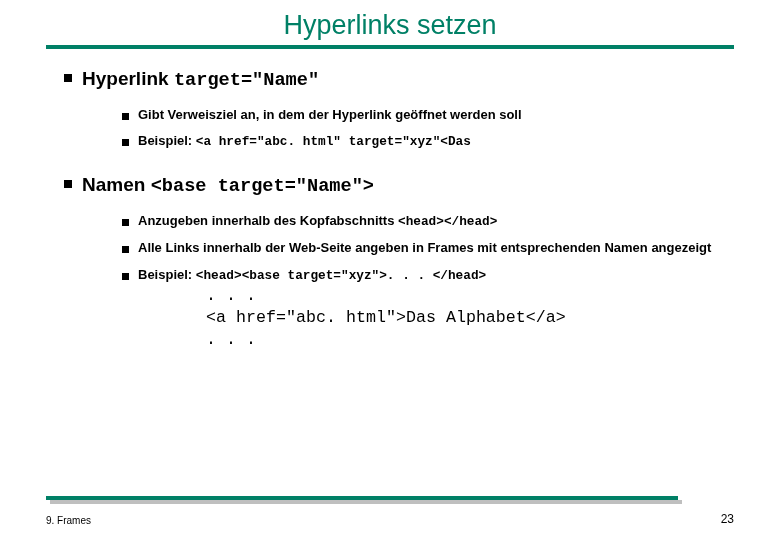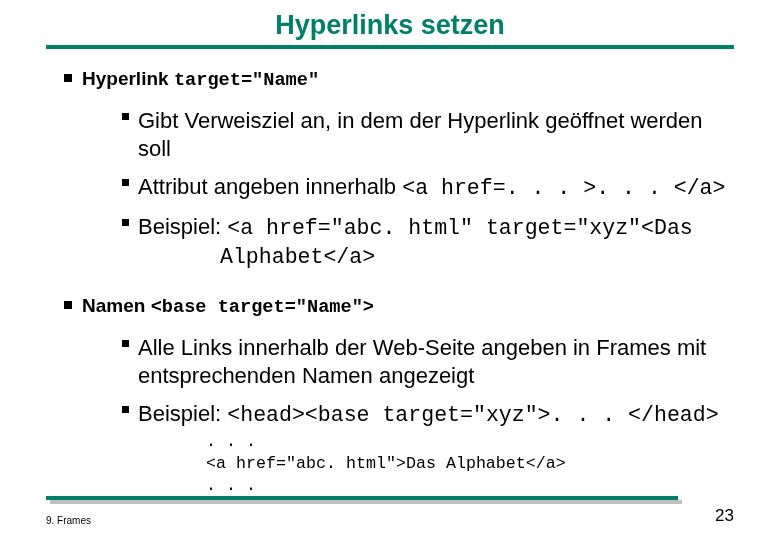--- a/index.html
+++ b/index.html
@@ -12,39 +12,40 @@
     overflow: hidden;
   }
   .slide {
     position: relative;
     width: 780px; height: 540px;
     padding: 0 46px 0 46px;
   }
   .title {
     text-align: center;
     font-size: 27px;
-    font-weight: bold;
+    font-weight: normal;
     color: #008066;
     padding-top: 10px;
     padding-bottom: 4px;
   }
   .title-rule {
     height: 4px;
     background: #008066;
     width: 688px;
     margin: 0 auto 18px auto;
   }
   .content {
     padding-left: 18px;
     font-size: 19px;
     line-height: 1.28;
   }
   .sub {
     padding-left: 58px;
-    font-size: 22px;
+    font-size: 13px;
+    font-weight: bold;
   }
   .code-lines {
     padding-left: 142px;
     font-size: 17px;
   }
   .bullet-row {
     display: flex;
     margin-bottom: 14px;
   }
   .sub .bullet-row {
@@ -95,21 +96,21 @@
     position: absolute;
     left: 46px;
     bottom: 14px;
     font-size: 10px;
     color: #000;
   }
   .footer-right {
     position: absolute;
     right: 46px;
     bottom: 14px;
-    font-size: 17px;
+    font-size: 12px;
     color: #000;
   }
   .gap { height: 12px; }
 </style>
 </head>
 <body>
 
 <div class="slide">
   <div class="title">Hyperlinks setzen</div>
   <div class="title-rule"></div>
@@ -124,42 +125,41 @@
     </div>
 
     <div class="sub">
       <div class="bullet-row">
         <div class="dot dot-sm"></div>
         <div class="txt">Gibt Verweisziel an, in dem der Hyperlink geöffnet werden soll</div>
       </div>
       <div class="bullet-row">
         <div class="dot dot-sm"></div>
         <div class="txt">
-          <span>Attribut angeben innerhalb </span><code class="mono">&lt;a href=. . . &gt;. . . &lt;/a&gt;</code>
-        </div>
-      </div>
-      <div class="bullet-row">
-        <div class="dot dot-sm"></div>
-        <div class="txt">
           <span>Beispiel: </span><code class="mono">&lt;a href="abc. html" target="xyz"&lt;Das</code><br>
-          <code class="mono" style="padding-left:82px">Alphabet&lt;/a&gt;</code>
         </div>
       </div>
     </div>
 
     <div class="gap"></div>
 
     <div class="bullet-row">
       <div class="dot"></div>
       <div class="txt">
         <b>Namen </b><code class="mono" style="font-weight:bold">&lt;base target="Name"&gt;</code>
       </div>
     </div>
 
     <div class="sub">
+      <div class="bullet-row">
+        <div class="dot dot-sm"></div>
+        <div class="txt">
+          <span>Anzugeben innerhalb des Kopfabschnitts </span><code class="mono">&lt;head&gt;&lt;/head&gt;</code>
+        </div>
+      </div>
       <div class="bullet-row">
         <div class="dot dot-sm"></div>
         <div class="txt">Alle Links innerhalb der Web-Seite angeben in Frames mit entsprechenden Namen angezeigt</div>
       </div>
       <div class="bullet-row" style="margin-bottom:0">
         <div class="dot dot-sm"></div>
         <div class="txt">
           <span>Beispiel: </span><code class="mono">&lt;head&gt;&lt;base target="xyz"&gt;. . . &lt;/head&gt;</code>
         </div>
       </div>

